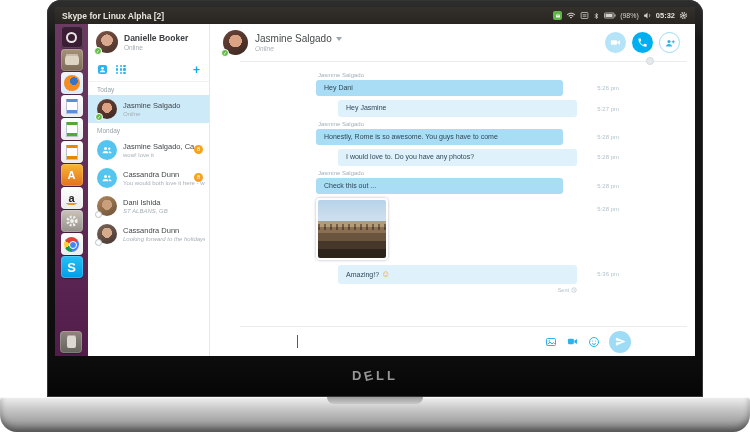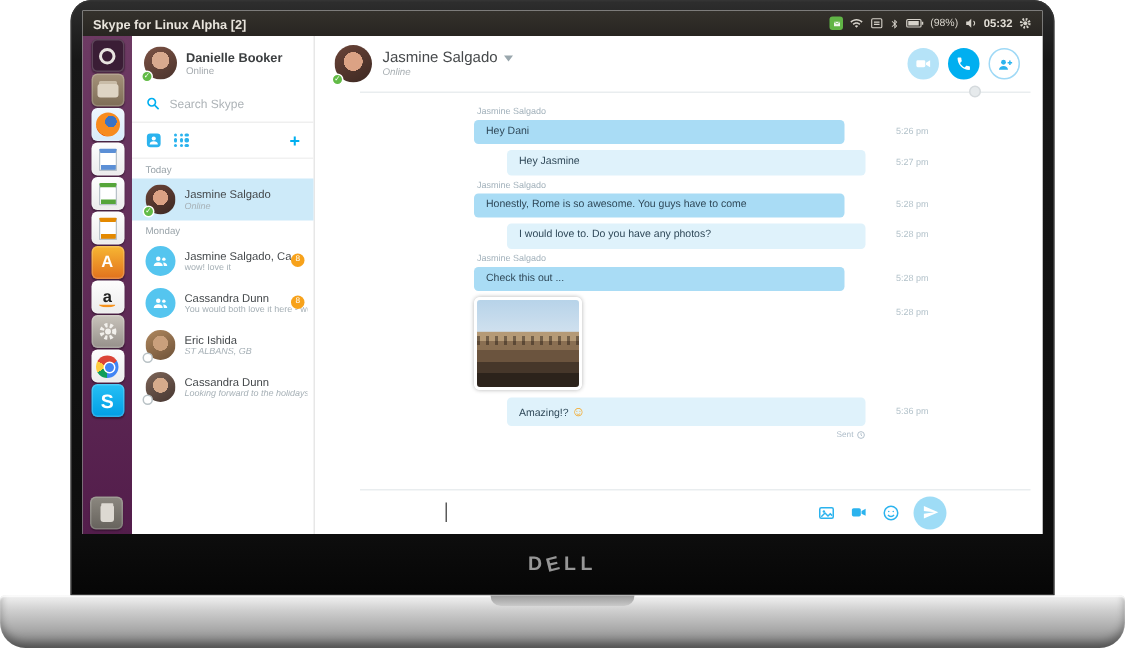--- a/index.html
+++ b/index.html
@@ -228,27 +228,20 @@
             <div class="profile">
               <div class="avatar av-danielle">
                 <span class="status-on">✓</span>
               </div>
               <div>
                 <div class="p-name">Danielle Booker</div>
                 <div class="p-status">Online</div>
               </div>
             </div>
 
-            <div class="search-row">
-              <svg width="10" height="10" viewBox="0 0 24 24" fill="none" stroke="#00aff0" stroke-width="2.6">
-                  <circle cx="10" cy="10" r="6"></circle>
-                  <path d="M14.5 14.5L21 21"></path>
-                </svg>
-              <span class="search-text">Search Skype</span>
-            </div>
 
             <div class="tools-row">
               <svg width="11" height="11" viewBox="0 0 24 24">
                   <rect x="2" y="2" width="20" height="20" rx="5" fill="#2bb3ee"></rect>
                   <circle cx="12" cy="9.5" r="3" fill="#fff"></circle>
                   <path d="M6 18c0-3 2.7-4.5 6-4.5s6 1.5 6 4.5z" fill="#fff"></path>
                 </svg>
               <span class="dots">
                   <b></b>
                   <b></b>
@@ -307,21 +300,21 @@
                 <div class="c-prev">You would both love it here - we're havin...</div>
               </div>
               <span class="badge">8</span>
             </div>
 
             <div class="conv">
               <div class="avatar av-eric">
                   <span class="status-off"></span>
                 </div>
               <div>
-                <div class="c-name">Eric Ishida</div>
+                <div class="c-name">Dani Ishida</div>
                 <div class="c-prev it">ST ALBANS, GB</div>
               </div>
             </div>
 
             <div class="conv">
               <div class="avatar av-cass">
                   <span class="status-off"></span>
                 </div>
               <div>
                 <div class="c-name">Cassandra Dunn</div>

